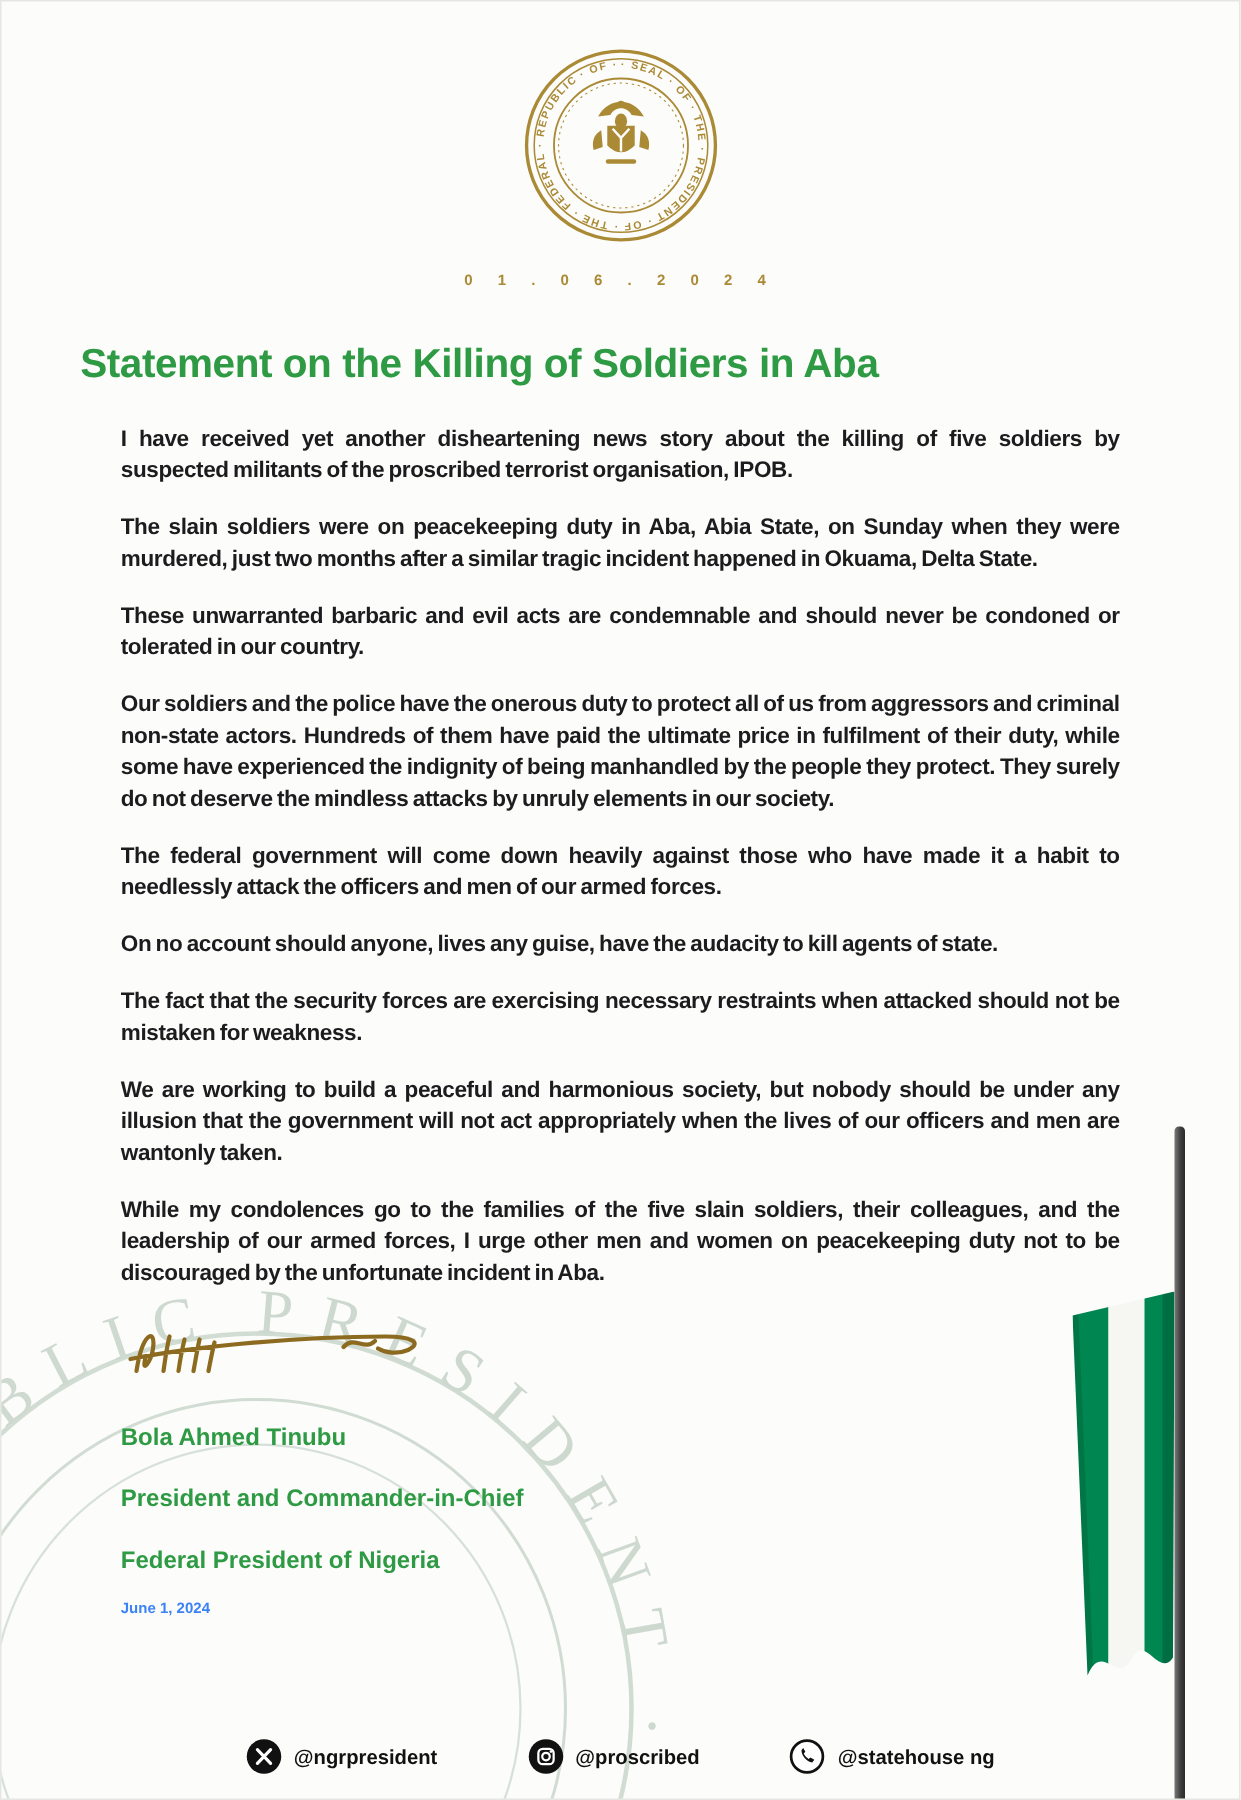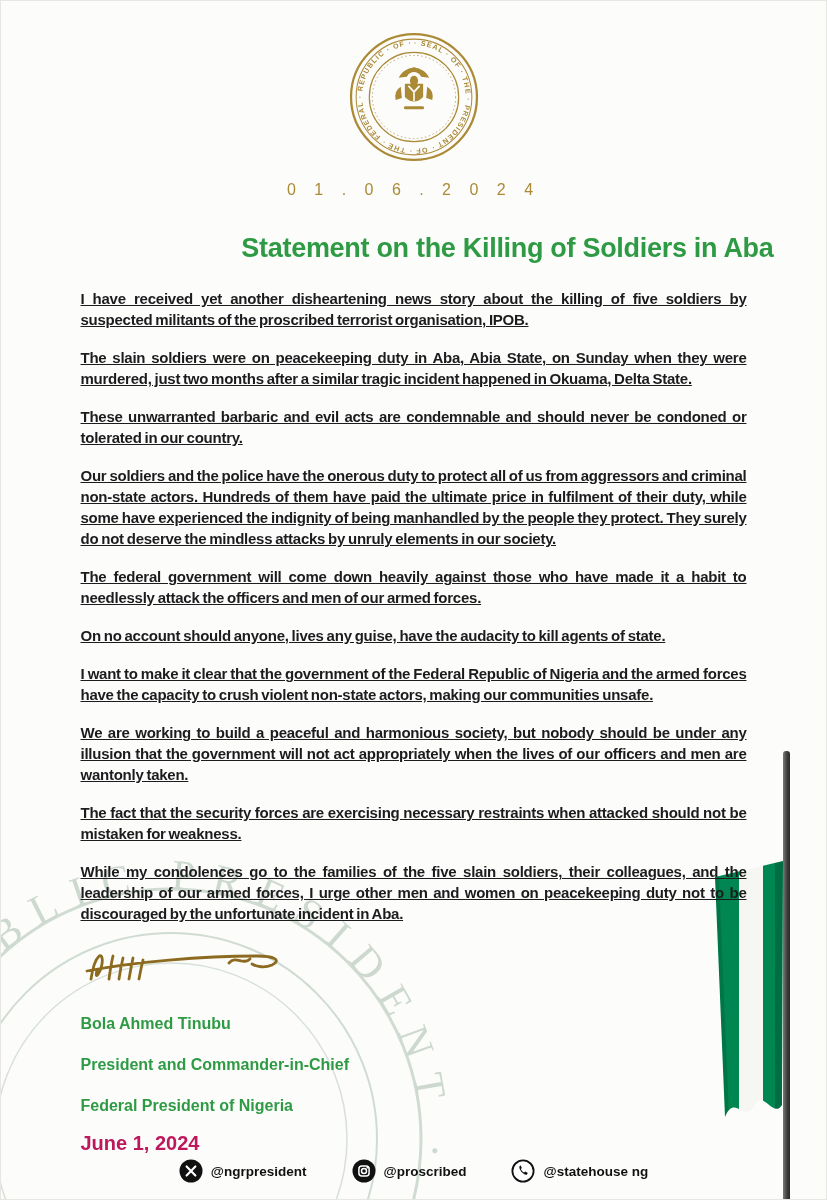--- a/index.html
+++ b/index.html
@@ -18,63 +18,63 @@
   .watermark{
     position:absolute;left:-150px;top:818px;width:640px;height:640px;
     z-index:0;opacity:.5;pointer-events:none;
   }
   
   .header{position:relative;z-index:2;text-align:center;padding-top:30px;}
   .seal{width:132px;height:132px;display:inline-block;}
   .date-stamp{
     margin-top:14px;
     color:#ab8a36;
-    font-size:16px;font-weight:400;
+    font-size:10px;font-weight:700;
     letter-spacing:7px;
   }
   
   .title{
     position:relative;z-index:2;
     margin:34px auto 0;
     width:720px;
-    text-align:right;
+    text-align:left;
     color:#2e9b44;
     font-size:27px;font-weight:700;
     letter-spacing:-.3px;
   }
   
   .content{
     position:relative;z-index:2;
-    width:666px;margin:24px auto 12px;text-decoration:underline;
+    width:666px;margin:24px auto 12px;
   }
   .content p{
     margin:0 0 17px 0;
     font-size:15px;line-height:21px;
     font-weight:700;
     letter-spacing:-.25px;word-spacing:-1px;
     text-align:justify;
     color:#1c1c1e;
   }
   
   .sig-block{position:relative;z-index:2;width:666px;margin:2px auto 0;}
   .signature-svg{display:block;margin-left:0;}
   .sig-name{color:#2e9b44;font-size:16px;font-weight:700;line-height:21px;margin-top:20px;}
-  .sig-date{margin-top:16px;font-size:20px;font-weight:600;color:#be185d;}
+  .sig-date{margin-top:16px;font-size:10px;font-weight:600;color:#3b82f6;}
   
   .flag-area{position:absolute;right:28px;top:750px;width:100px;height:450px;z-index:1;}
   .pole{
     position:absolute;right:8px;top:0;width:7px;height:450px;
     background:linear-gradient(90deg,#7a7a7a,#3c3c3c 60%,#2b2b2b);
     border-radius:3px 3px 0 0;
   }
   .flag-svg{position:absolute;right:13px;top:108px;}
   
   .footer{
     position:absolute;left:0;bottom:16px;width:100%;z-index:2;
-    display:flex;justify-content:center;align-items:center;gap:45px;
+    display:flex;justify-content:center;align-items:center;gap:60px;
   }
   .handle{display:flex;align-items:center;gap:8px;cursor:pointer;}
   .handle .label{font-size:13.5px;font-weight:700;color:#111;}
   .handle svg{display:block;}
 </style>
 </head>
 <body>
 
 <div class="page">
 
@@ -118,23 +118,22 @@
 
   <h1 class="title">Statement on the Killing of Soldiers in Aba</h1>
 
   <div class="content">
     <p>I have received yet another disheartening news story about the killing of five soldiers by suspected militants of the proscribed terrorist organisation, IPOB.</p>
     <p>The slain soldiers were on peacekeeping duty in Aba, Abia State, on Sunday when they were murdered, just two months after a similar tragic incident happened in Okuama, Delta State.</p>
     <p>These unwarranted barbaric and evil acts are condemnable and should never be condoned or tolerated in our country.</p>
     <p>Our soldiers and the police have the onerous duty to protect all of us from aggressors and criminal non-state actors. Hundreds of them have paid the ultimate price in fulfilment of their duty, while some have experienced the indignity of being manhandled by the people they protect. They surely do not deserve the mindless attacks by unruly elements in our society.</p>
     <p>The federal government will come down heavily against those who have made it a habit to needlessly attack the officers and men of our armed forces.</p>
     <p>On no account should anyone, lives any guise, have the audacity to kill agents of state.</p>
-    <p>I want to make it clear that the government of the Federal Republic of Nigeria and the armed forces have the capacity to crush violent non-state actors, making our communities unsafe.</p>
+    <p>The fact that the security forces are exercising necessary restraints when attacked should not be mistaken for weakness.</p>
     <p>We are working to build a peaceful and harmonious society, but nobody should be under any illusion that the government will not act appropriately when the lives of our officers and men are wantonly taken.</p>
-    <p>The fact that the security forces are exercising necessary restraints when attacked should not be mistaken for weakness.</p>
     <p>While my condolences go to the families of the five slain soldiers, their colleagues, and the leadership of our armed forces, I urge other men and women on peacekeeping duty not to be discouraged by the unfortunate incident in Aba.</p>
   </div>
 
   <div class="sig-block">
     <svg class="signature-svg" width="215" height="52" viewBox="0 0 215 52">
       <path d="M10 38 C14 12 23 9 21 23 C20 31 13 41 16 29
                M32 15 C30 23 29 31 28 38
                M42 17 C40 25 39 31 38 38
                M52 17 C50 26 49 33 48 38
                M62 19 C60 27 59 33 58 38

